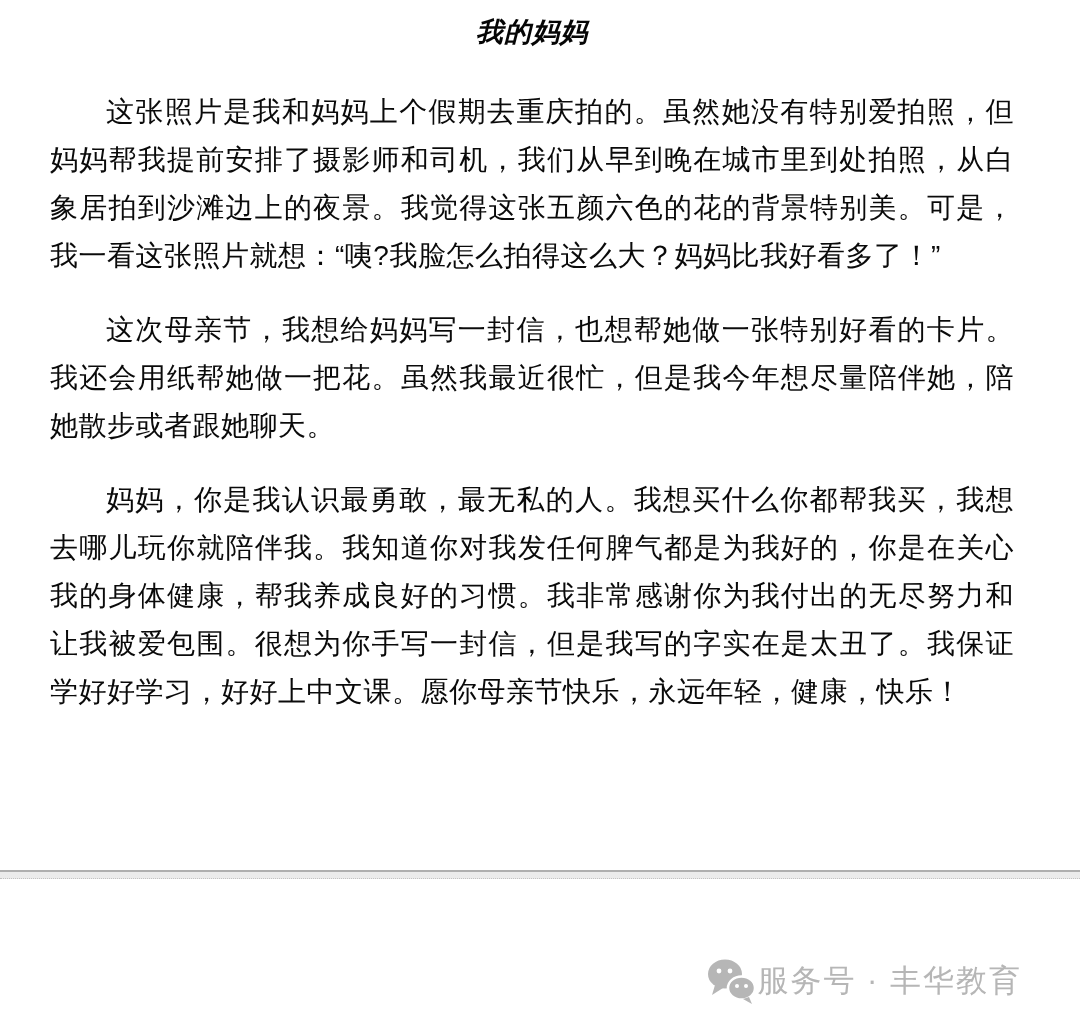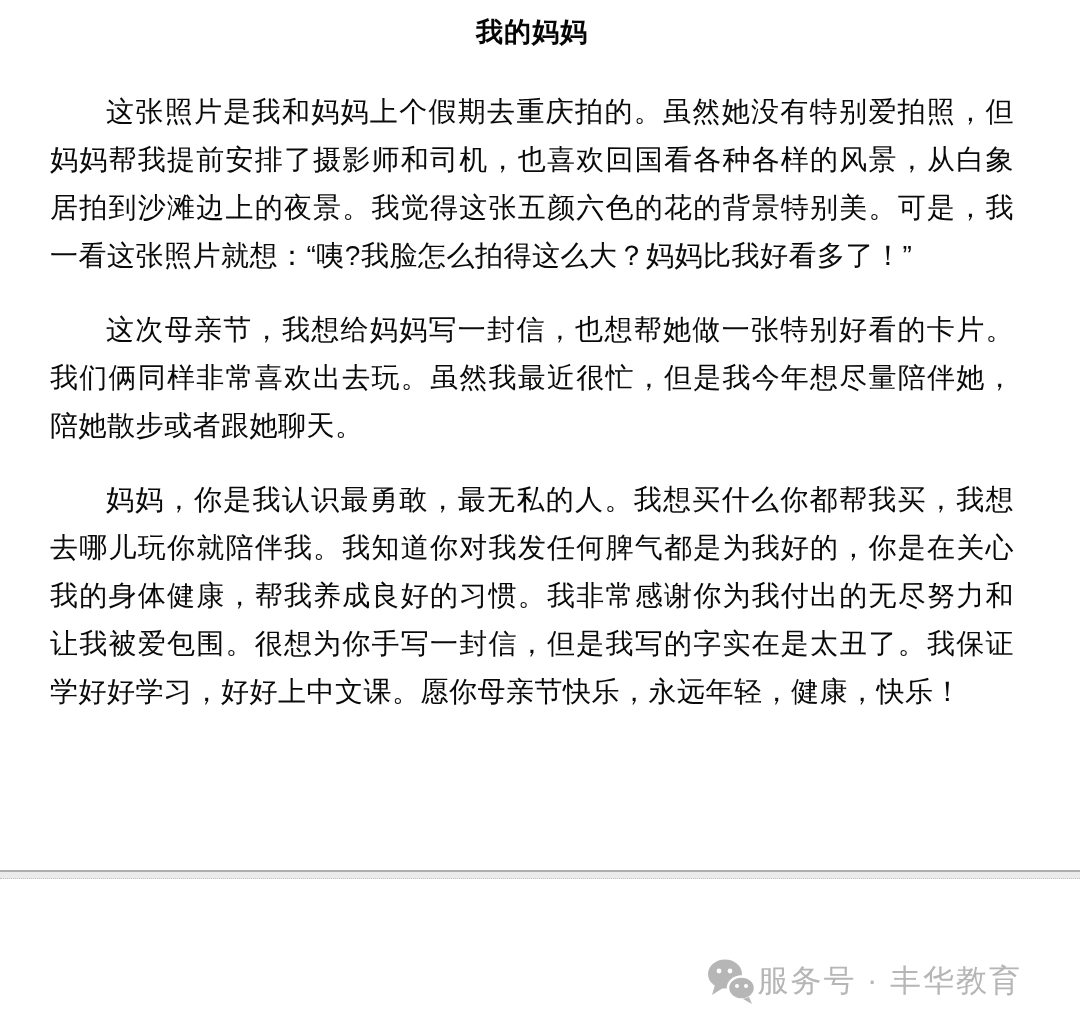--- a/index.html
+++ b/index.html
@@ -20,20 +20,21 @@
     width: 1080px;
     height: 1023px;
     padding: 14px 66px 0 50px;
     box-sizing: border-box;
   }
   .essay-title {
     margin: 0 0 38px 0;
     text-align: center;
     font-size: 27px;
     font-weight: bold;
+    font-style: italic;
     letter-spacing: 1px;
     color: #050505;
   }
   .essay-paragraph {
     margin: 0 0 26px 0;
     font-size: 28px;
     line-height: 48px;
     text-align: justify;
     text-indent: 2em;
     letter-spacing: 0.5px;
@@ -72,24 +73,24 @@
     white-space: nowrap;
   }
 </style>
 </head>
 <body>
 
 <div class="page">
 
   <h1 class="essay-title">我的妈妈</h1>
 
-  <p class="essay-paragraph">这张照片是我和妈妈上个假期去重庆拍的。虽然她没有特别爱拍照，但妈妈帮我提前安排了摄影师和司机，也喜欢回国看各种各样的风景，从白象居拍到沙滩边上的夜景。我觉得这张五颜六色的花的背景特别美。可是，我一看这张照片就想：“咦?我脸怎么拍得这么大？妈妈比我好看多了！”</p>
+  <p class="essay-paragraph">这张照片是我和妈妈上个假期去重庆拍的。虽然她没有特别爱拍照，但妈妈帮我提前安排了摄影师和司机，我们从早到晚在城市里到处拍照，从白象居拍到沙滩边上的夜景。我觉得这张五颜六色的花的背景特别美。可是，我一看这张照片就想：“咦?我脸怎么拍得这么大？妈妈比我好看多了！”</p>
 
 
-  <p class="essay-paragraph">这次母亲节，我想给妈妈写一封信，也想帮她做一张特别好看的卡片。我们俩同样非常喜欢出去玩。虽然我最近很忙，但是我今年想尽量陪伴她，陪她散步或者跟她聊天。</p>
+  <p class="essay-paragraph">这次母亲节，我想给妈妈写一封信，也想帮她做一张特别好看的卡片。我还会用纸帮她做一把花。虽然我最近很忙，但是我今年想尽量陪伴她，陪她散步或者跟她聊天。</p>
 
   <p class="essay-paragraph">妈妈，你是我认识最勇敢，最无私的人。我想买什么你都帮我买，我想去哪儿玩你就陪伴我。我知道你对我发任何脾气都是为我好的，你是在关心我的身体健康，帮我养成良好的习惯。我非常感谢你为我付出的无尽努力和让我被爱包围。很想为你手写一封信，但是我写的字实在是太丑了。我保证学好好学习，好好上中文课。愿你母亲节快乐，永远年轻，健康，快乐！</p>
 
   <div class="page-divider"></div>
 
   <div class="watermark">
     <span class="watermark-icon">
       <svg viewBox="0 0 52 48" width="52" height="48" xmlns="http://www.w3.org/2000/svg">
 
         <ellipse cx="20" cy="17" rx="17" ry="14.5" fill="#b6b6b6"></ellipse>

